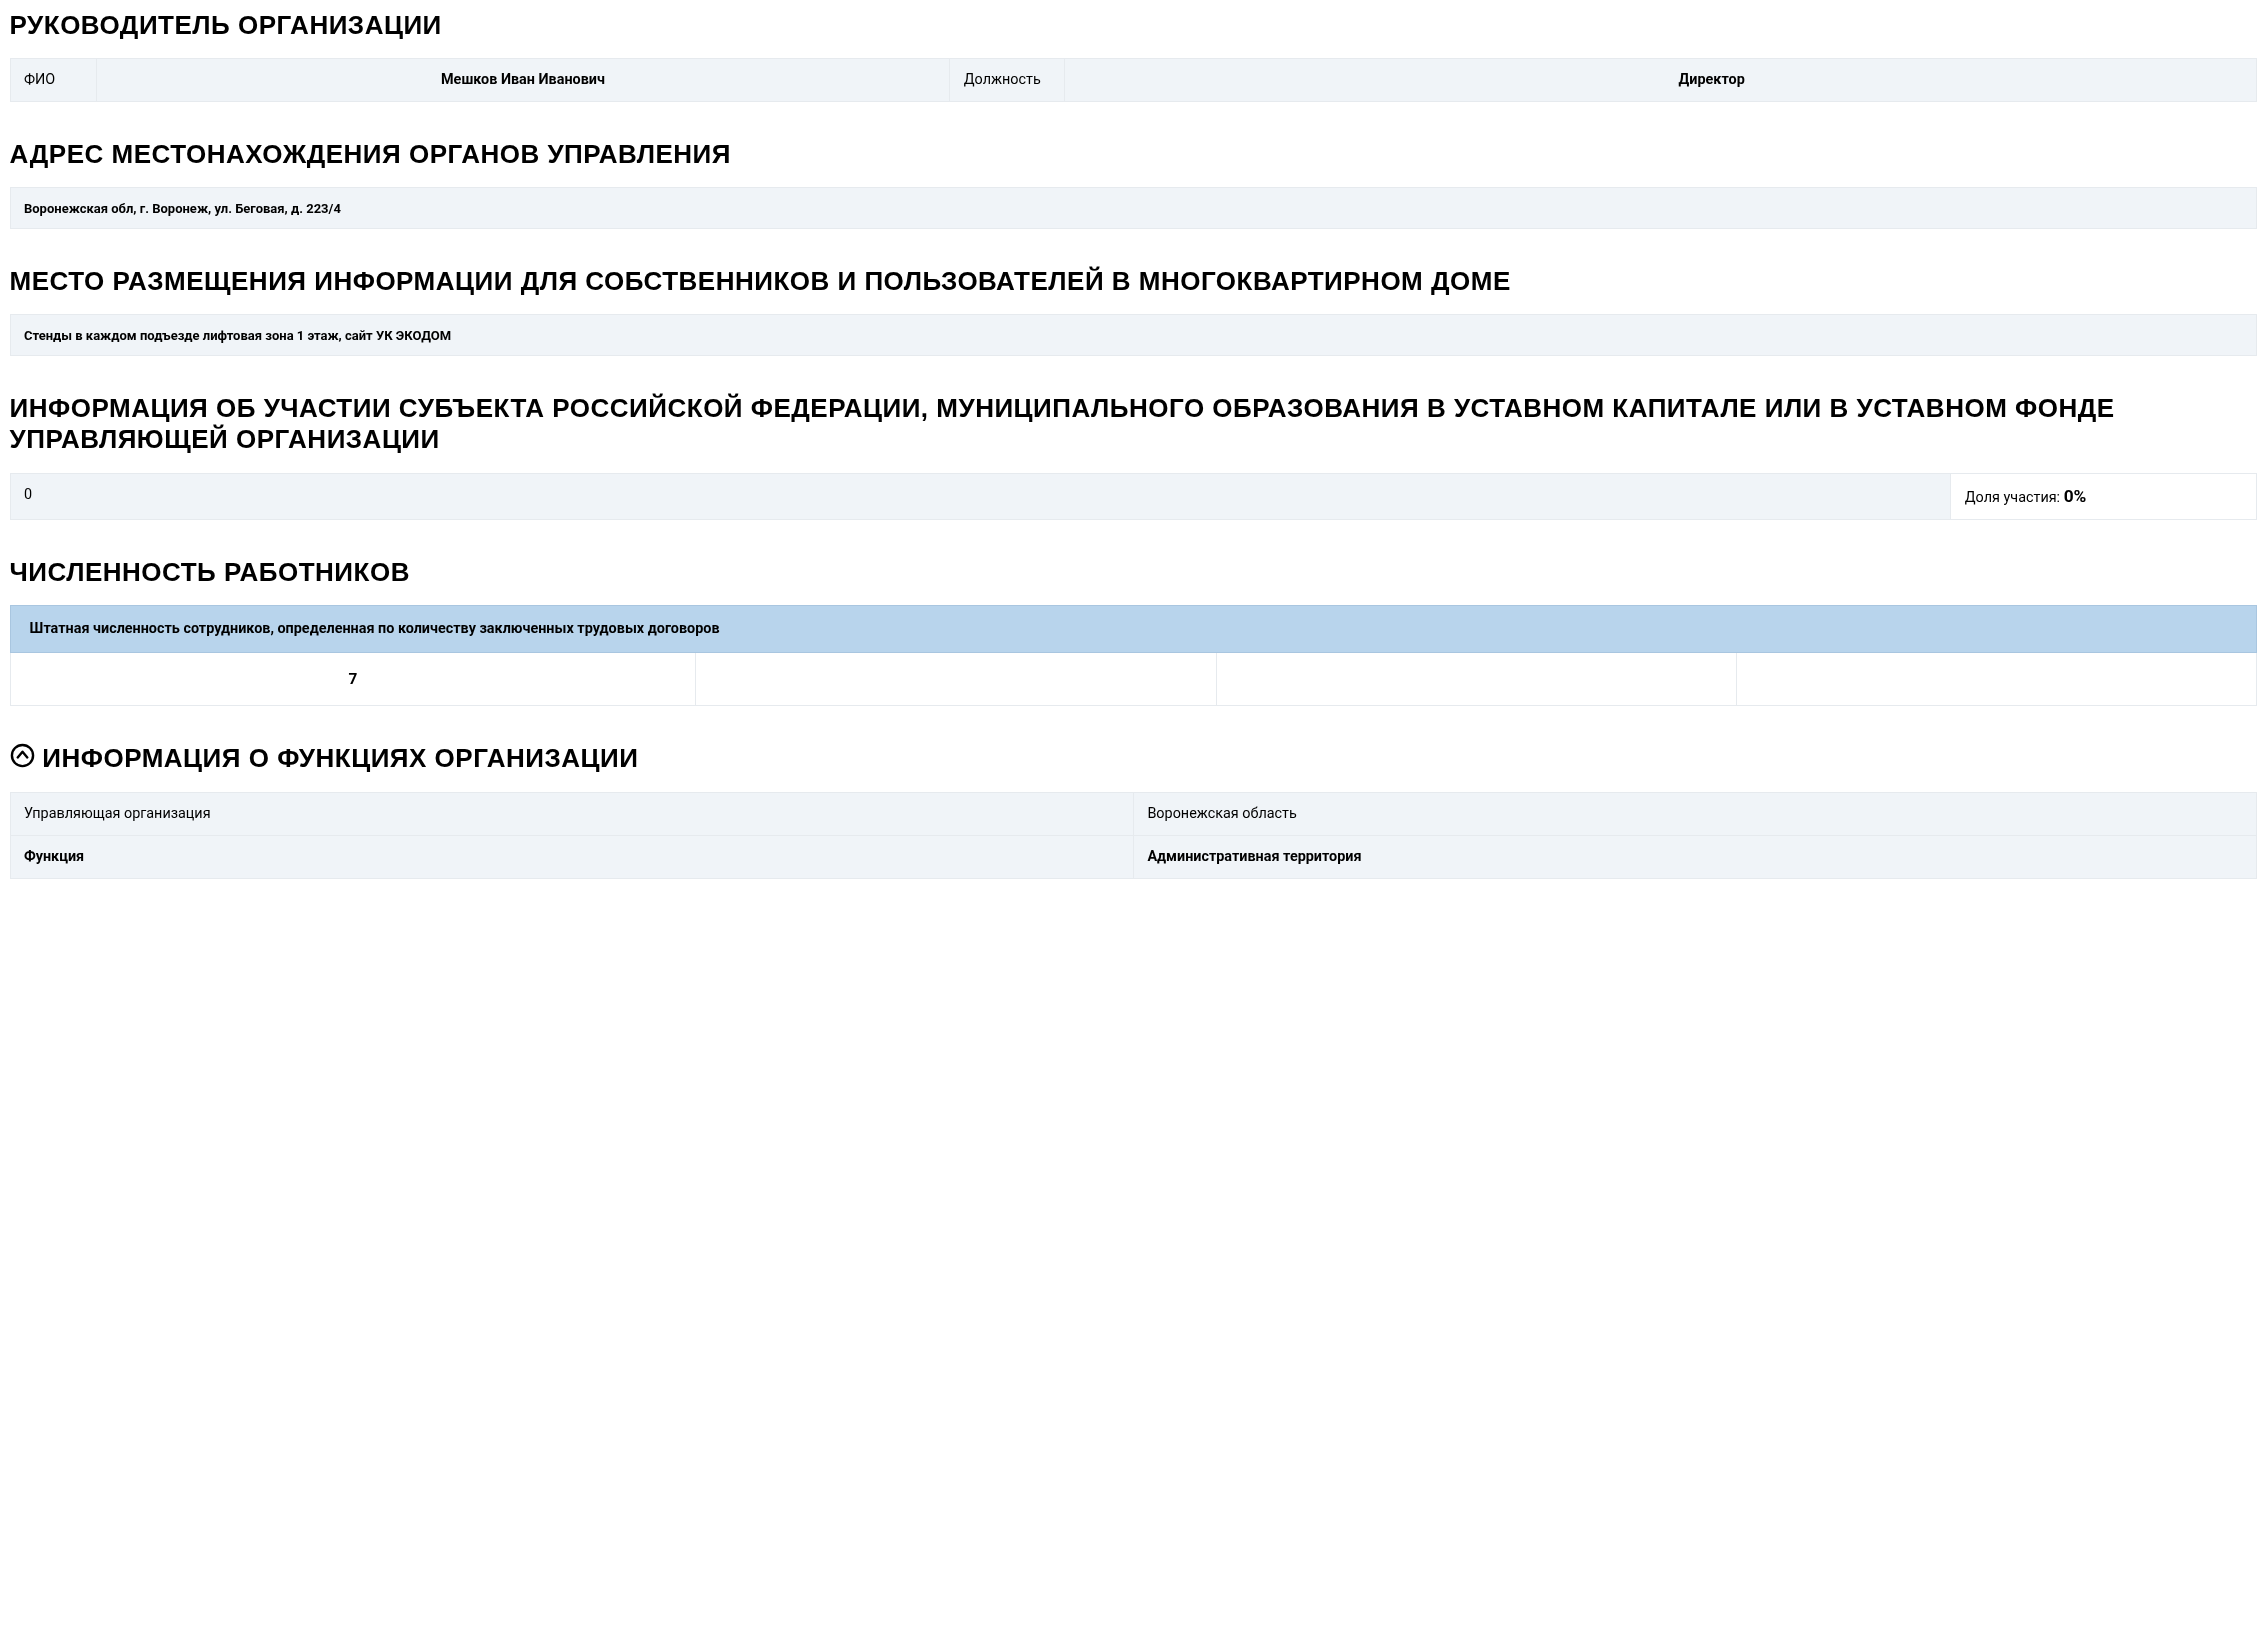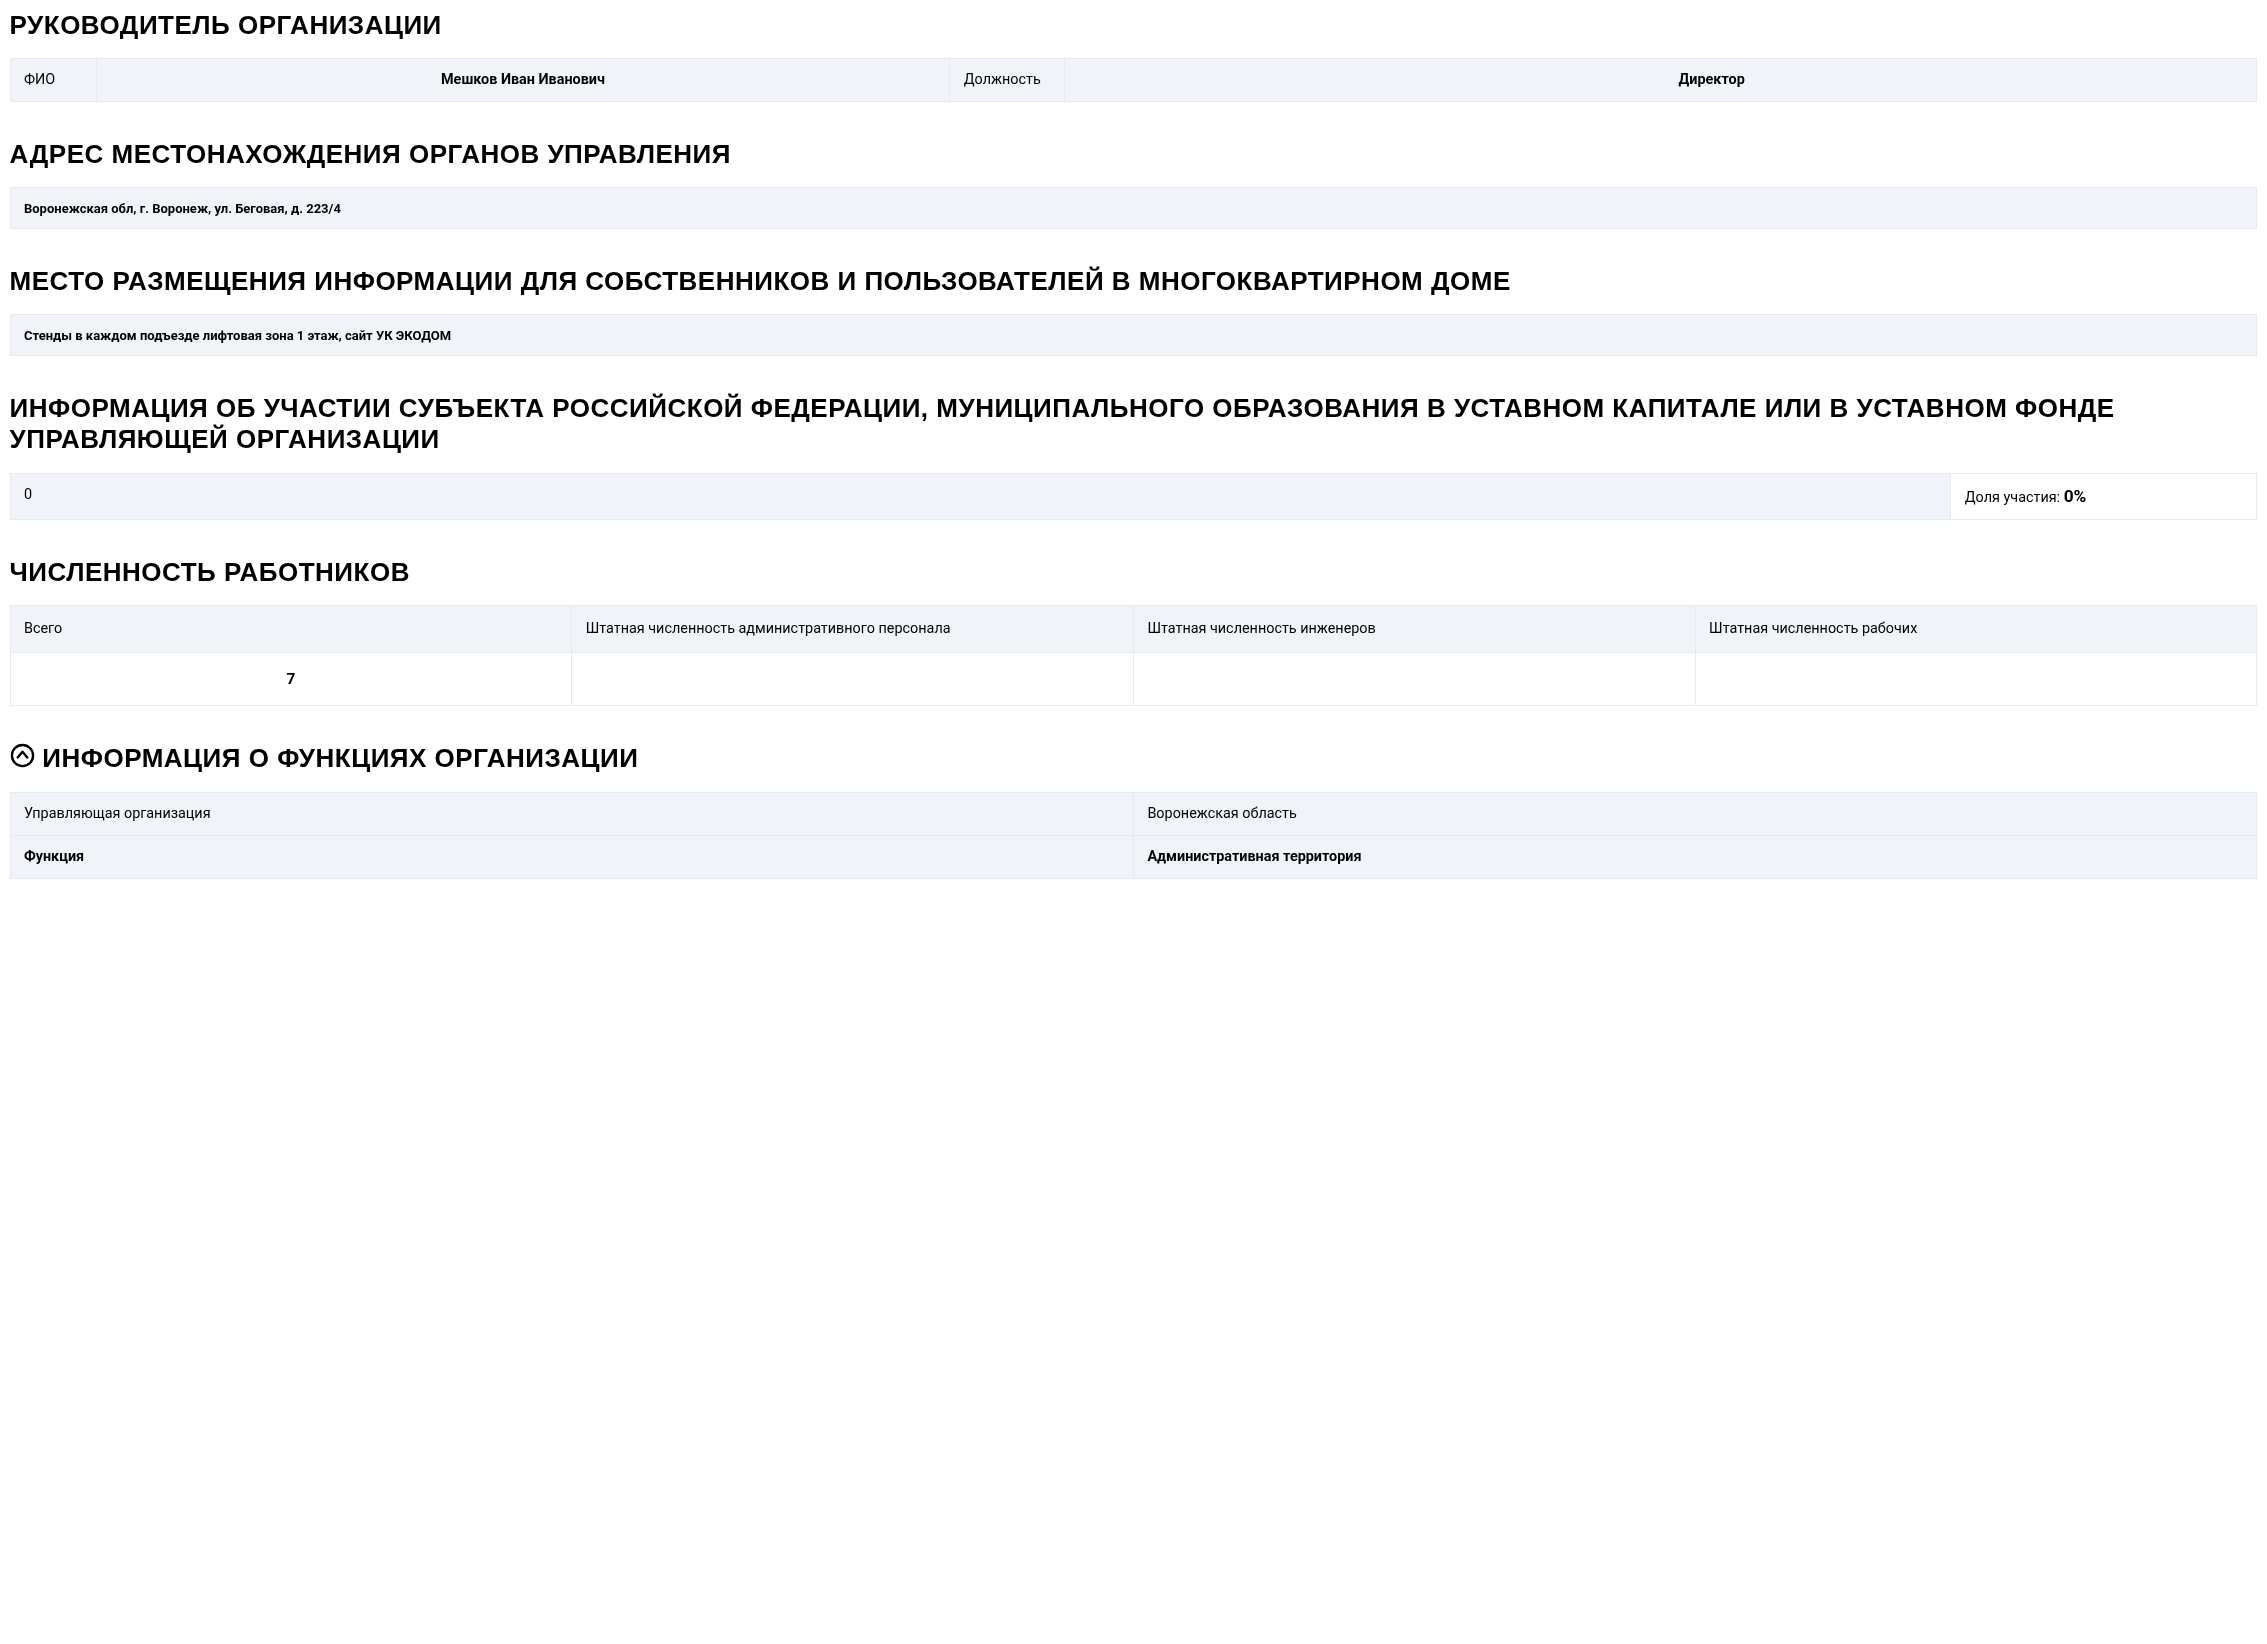--- a/index.html
+++ b/index.html
@@ -172,25 +172,22 @@
     <div class="col col-right">
       <span>Доля участия: </span><span class="bold fs-18">0%</span>
     </div>
   </div>
 </div>
 
 <div class="section">
   <h2 class="section-title">ЧИСЛЕННОСТЬ РАБОТНИКОВ</h2>
   <table class="staff-table">
     <tbody>
-    <tr class="staff-subhead">
-      <td style="width:25%">Всего</td>
-      <td style="width:25%">Штатная численность административного персонала</td>
-      <td style="width:25%">Штатная численность инженеров</td>
-      <td style="width:25%">Штатная численность рабочих</td>
+        <tr>
+      <th class="staff-header" colspan="4">Штатная численность сотрудников, определенная по количеству заключенных трудовых договоров</th>
     </tr>
     <tr class="staff-data">
       <td>7</td>
       <td></td>
       <td></td>
       <td></td>
     </tr>
   </tbody>
     </table>
 </div>

